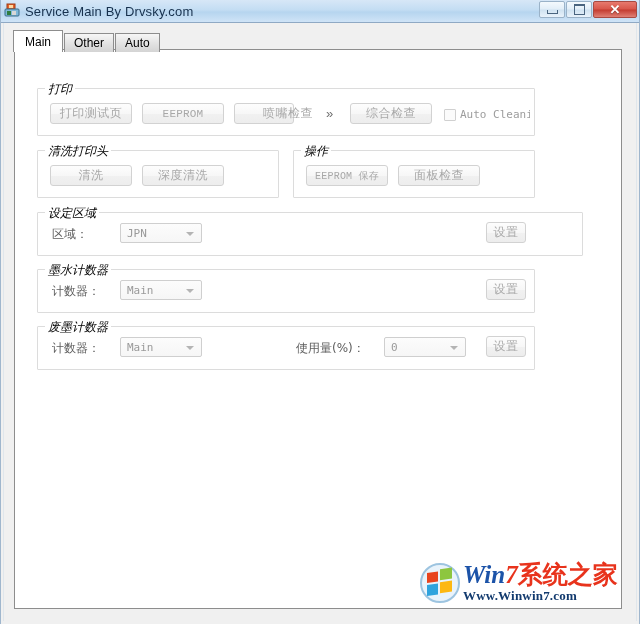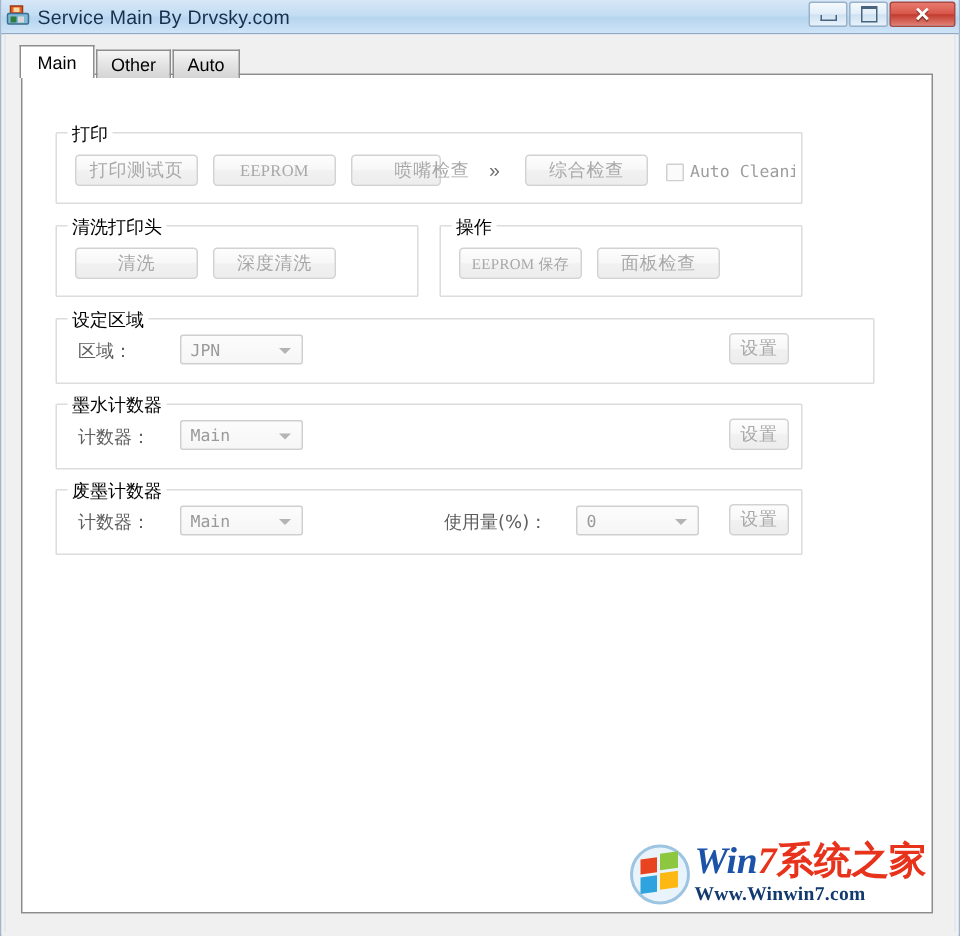--- a/index.html
+++ b/index.html
@@ -160,36 +160,37 @@
   }
   .group-title {
     position: absolute;
     top: -8px; left: 7px;
     padding: 0 3px;
     background: #ffffff;
     font-size: 12px;
     color: #000000;
     white-space: nowrap;
     font-family: "Liberation Sans", "DejaVu Sans", sans-serif;
+    font-style: italic;
   }
 
   
   .btn {
     position: absolute;
     box-sizing: border-box;
     border: 1px solid #d2d2d2;
     border-radius: 3px;
     background: linear-gradient(to bottom, #fdfdfd 0%, #f7f7f7 50%, #f1f1f1 51%, #ededed 100%);
     color: #a8a8a8;
     font-size: 11px;
     display: flex;
     align-items: center;
     justify-content: center;
     white-space: nowrap;
-    font-family: Liberation Serif, serif;
+    font-family: Liberation Mono, monospace;
     letter-spacing: 0.2px;
   }
   .btn.cjk {
     font-family: "DejaVu Sans", "Liberation Sans", sans-serif;
     font-size: 12px;
     letter-spacing: 0.5px;
   }
 
   
   .lbl {

